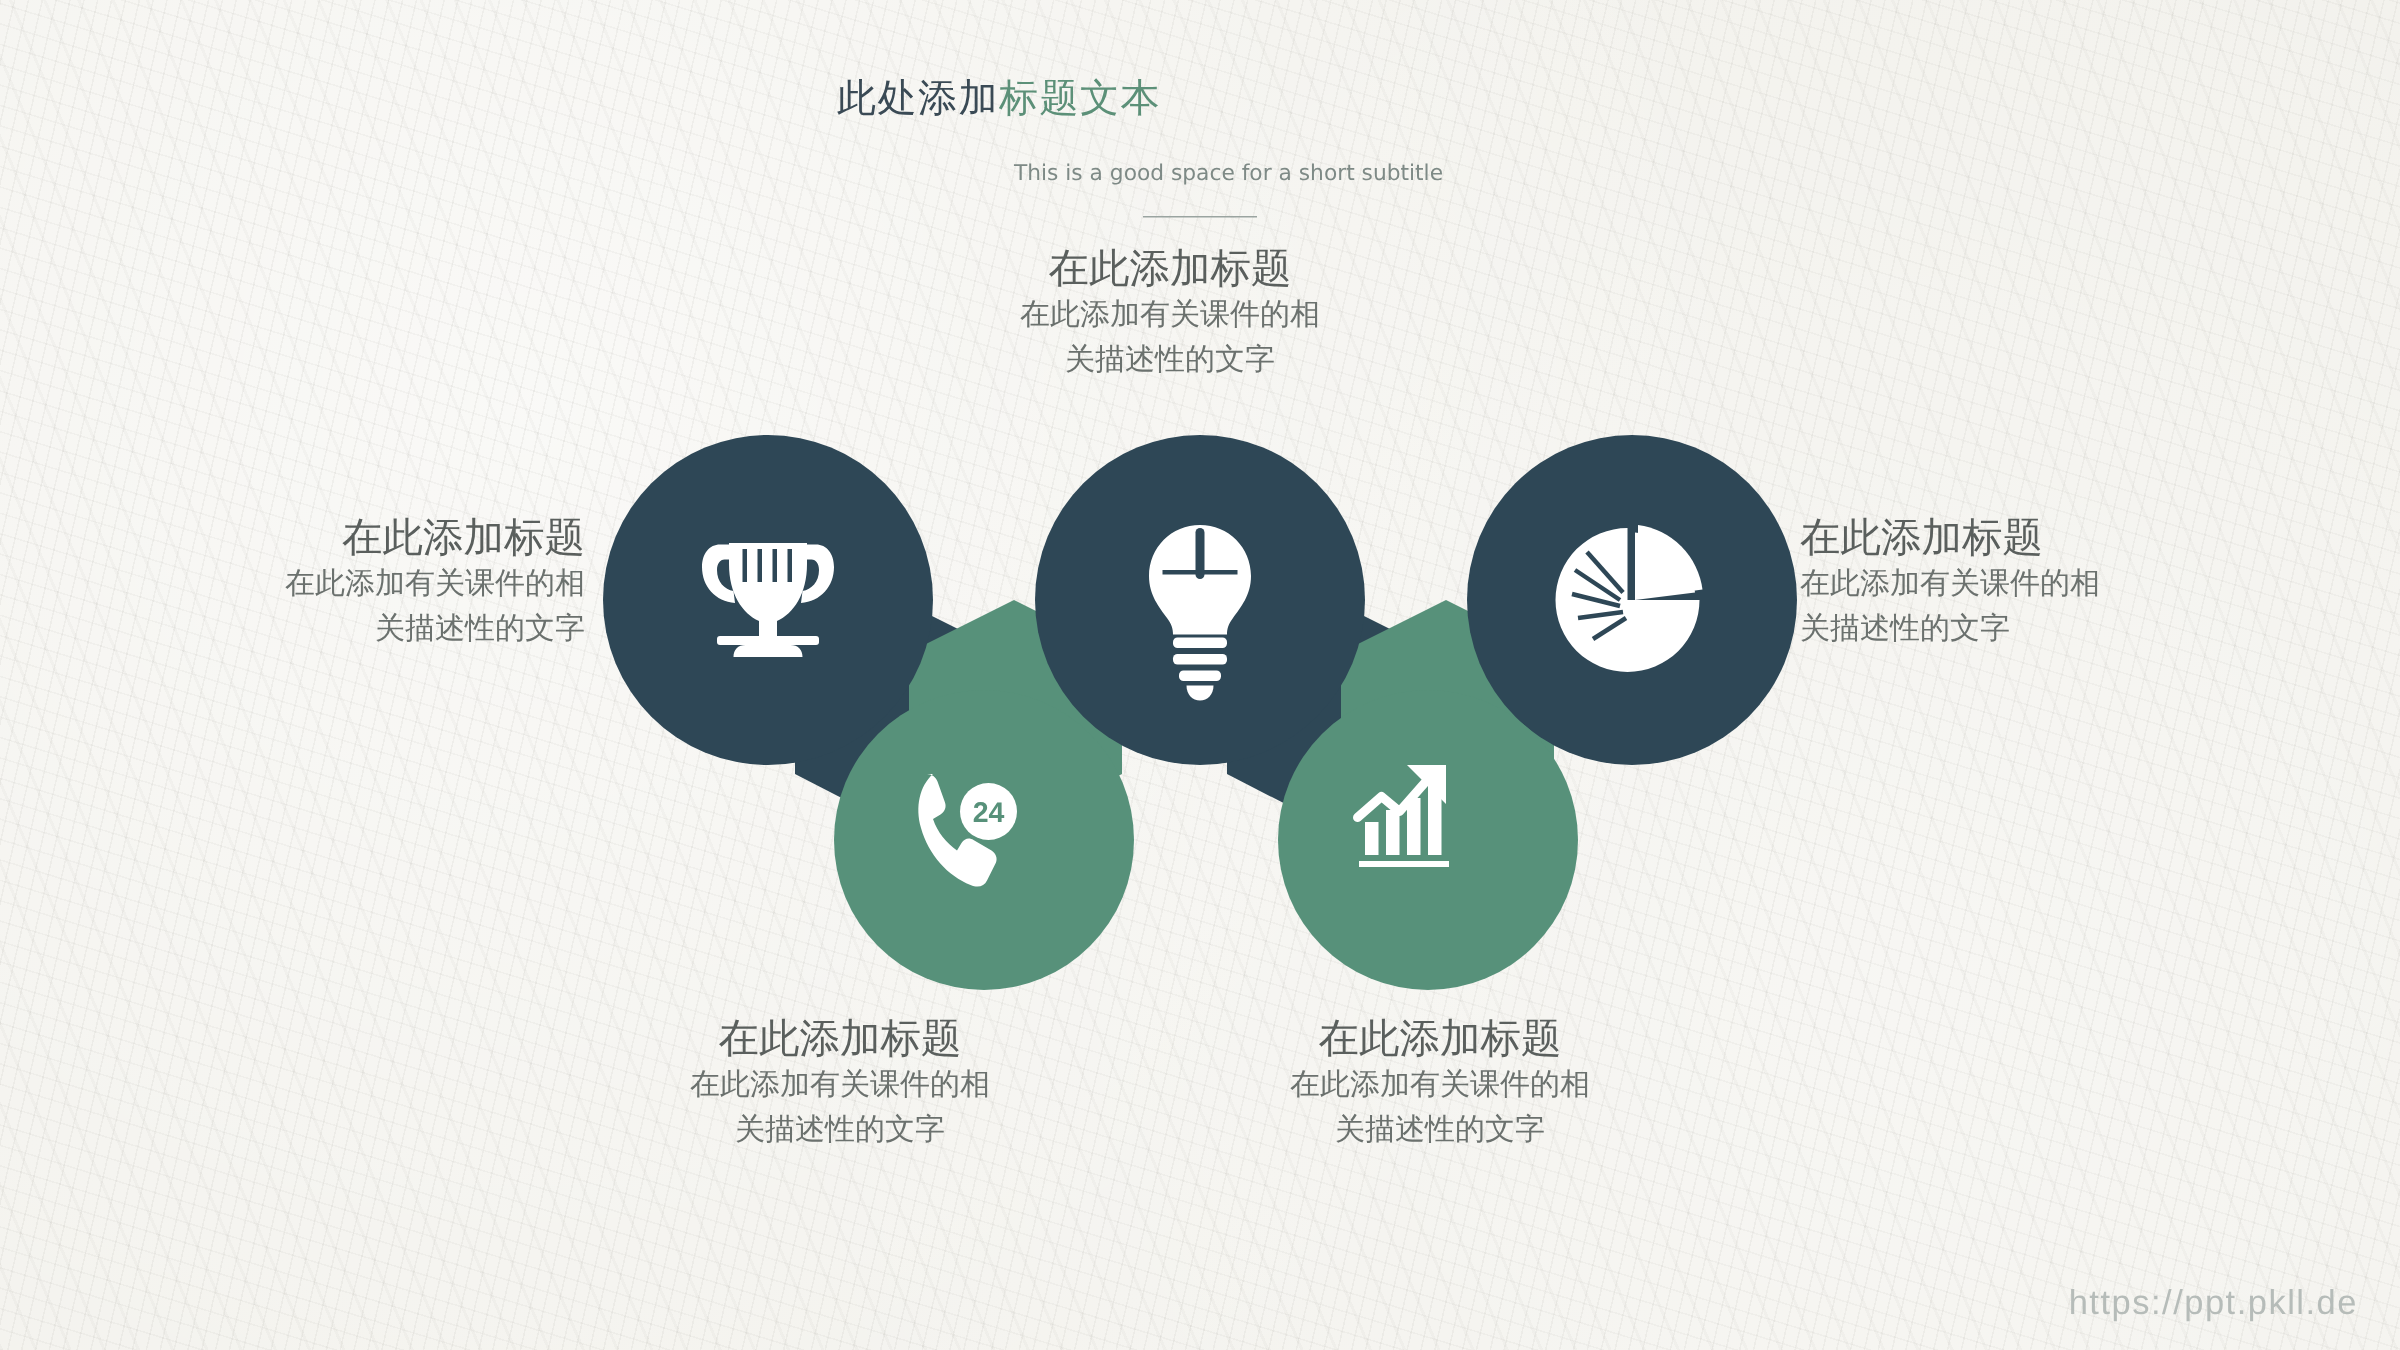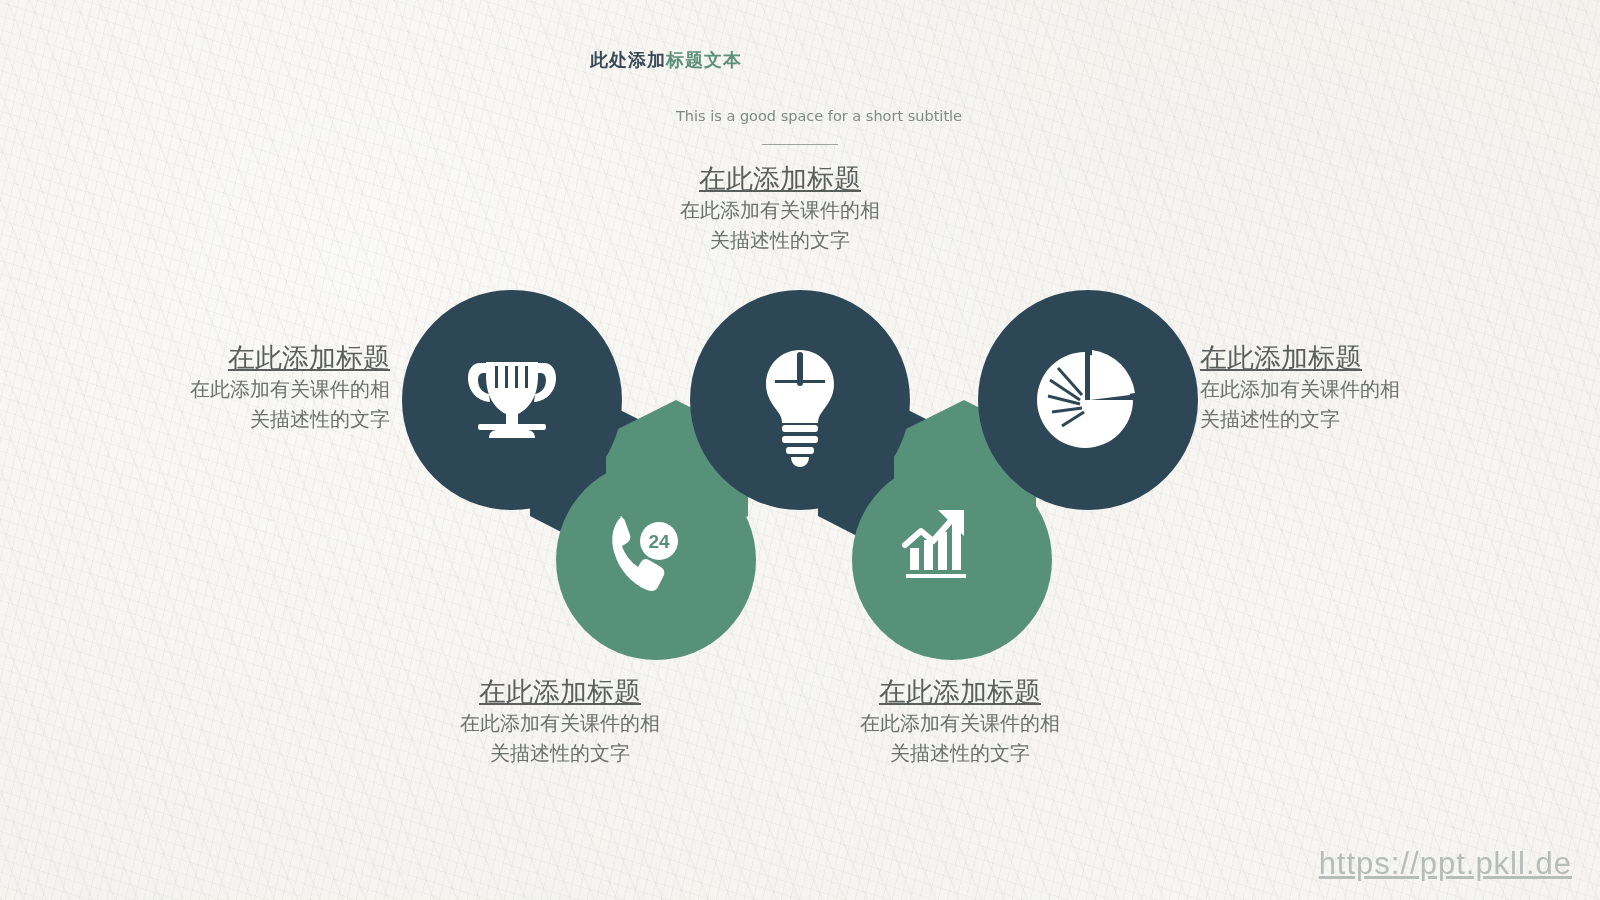--- a/index.html
+++ b/index.html
@@ -32,22 +32,22 @@
     inset: 0;
   }
 
   
   .title {
     position: absolute;
     top: 48px;
     left: 0;
     width: 1332px;
     text-align: center;
-    font-size: 18px;
-    font-weight: bold;
+    font-size: 26px;
+    font-weight: normal;
     letter-spacing: 1px;
     white-space: nowrap;
   }
   .title .seg-a { color: #3a4a55; }
   .title .seg-b { color: #5c9078; }
   .subtitle {
     position: absolute;
     top: 108px;
     left: 0;
     width: 1600px;
@@ -73,21 +73,20 @@
     width: 1600px; height: 900px;
   }
 
   
   .node-text { position: absolute; }
   .node-title {
     font-size: 27px;
     color: #5a5f5d;
     line-height: 1.2;
     white-space: nowrap;
-    text-decoration: underline;
   }
   .node-desc {
     font-size: 20px;
     color: #6b716e;
     line-height: 1.5;
     margin-top: 0;
   }
   .ta-center { text-align: center; }
   .ta-right  { text-align: right; }
   .ta-left   { text-align: left; }
@@ -97,25 +96,24 @@
   #text-left   { left: 80px;  top: 342px; width: 310px; }
   #text-right  { left: 1200px;top: 342px; width: 330px; }
   #text-bl     { left: 360px; top: 676px; width: 400px; }
   #text-br     { left: 760px; top: 676px; width: 400px; }
 
   
   .footer-url {
     position: absolute;
     right: 28px;
     bottom: 18px;
-    font-size: 31px;
+    font-size: 23px;
     color: #b6bcb9;
     letter-spacing: 1px;
     font-family: "Liberation Sans", sans-serif;
-    text-decoration: underline;
   }
 </style>
 </head>
 <body>
 
 <div id="paper-texture"></div>
 
 <div id="slide">
 
   <div class="title">

